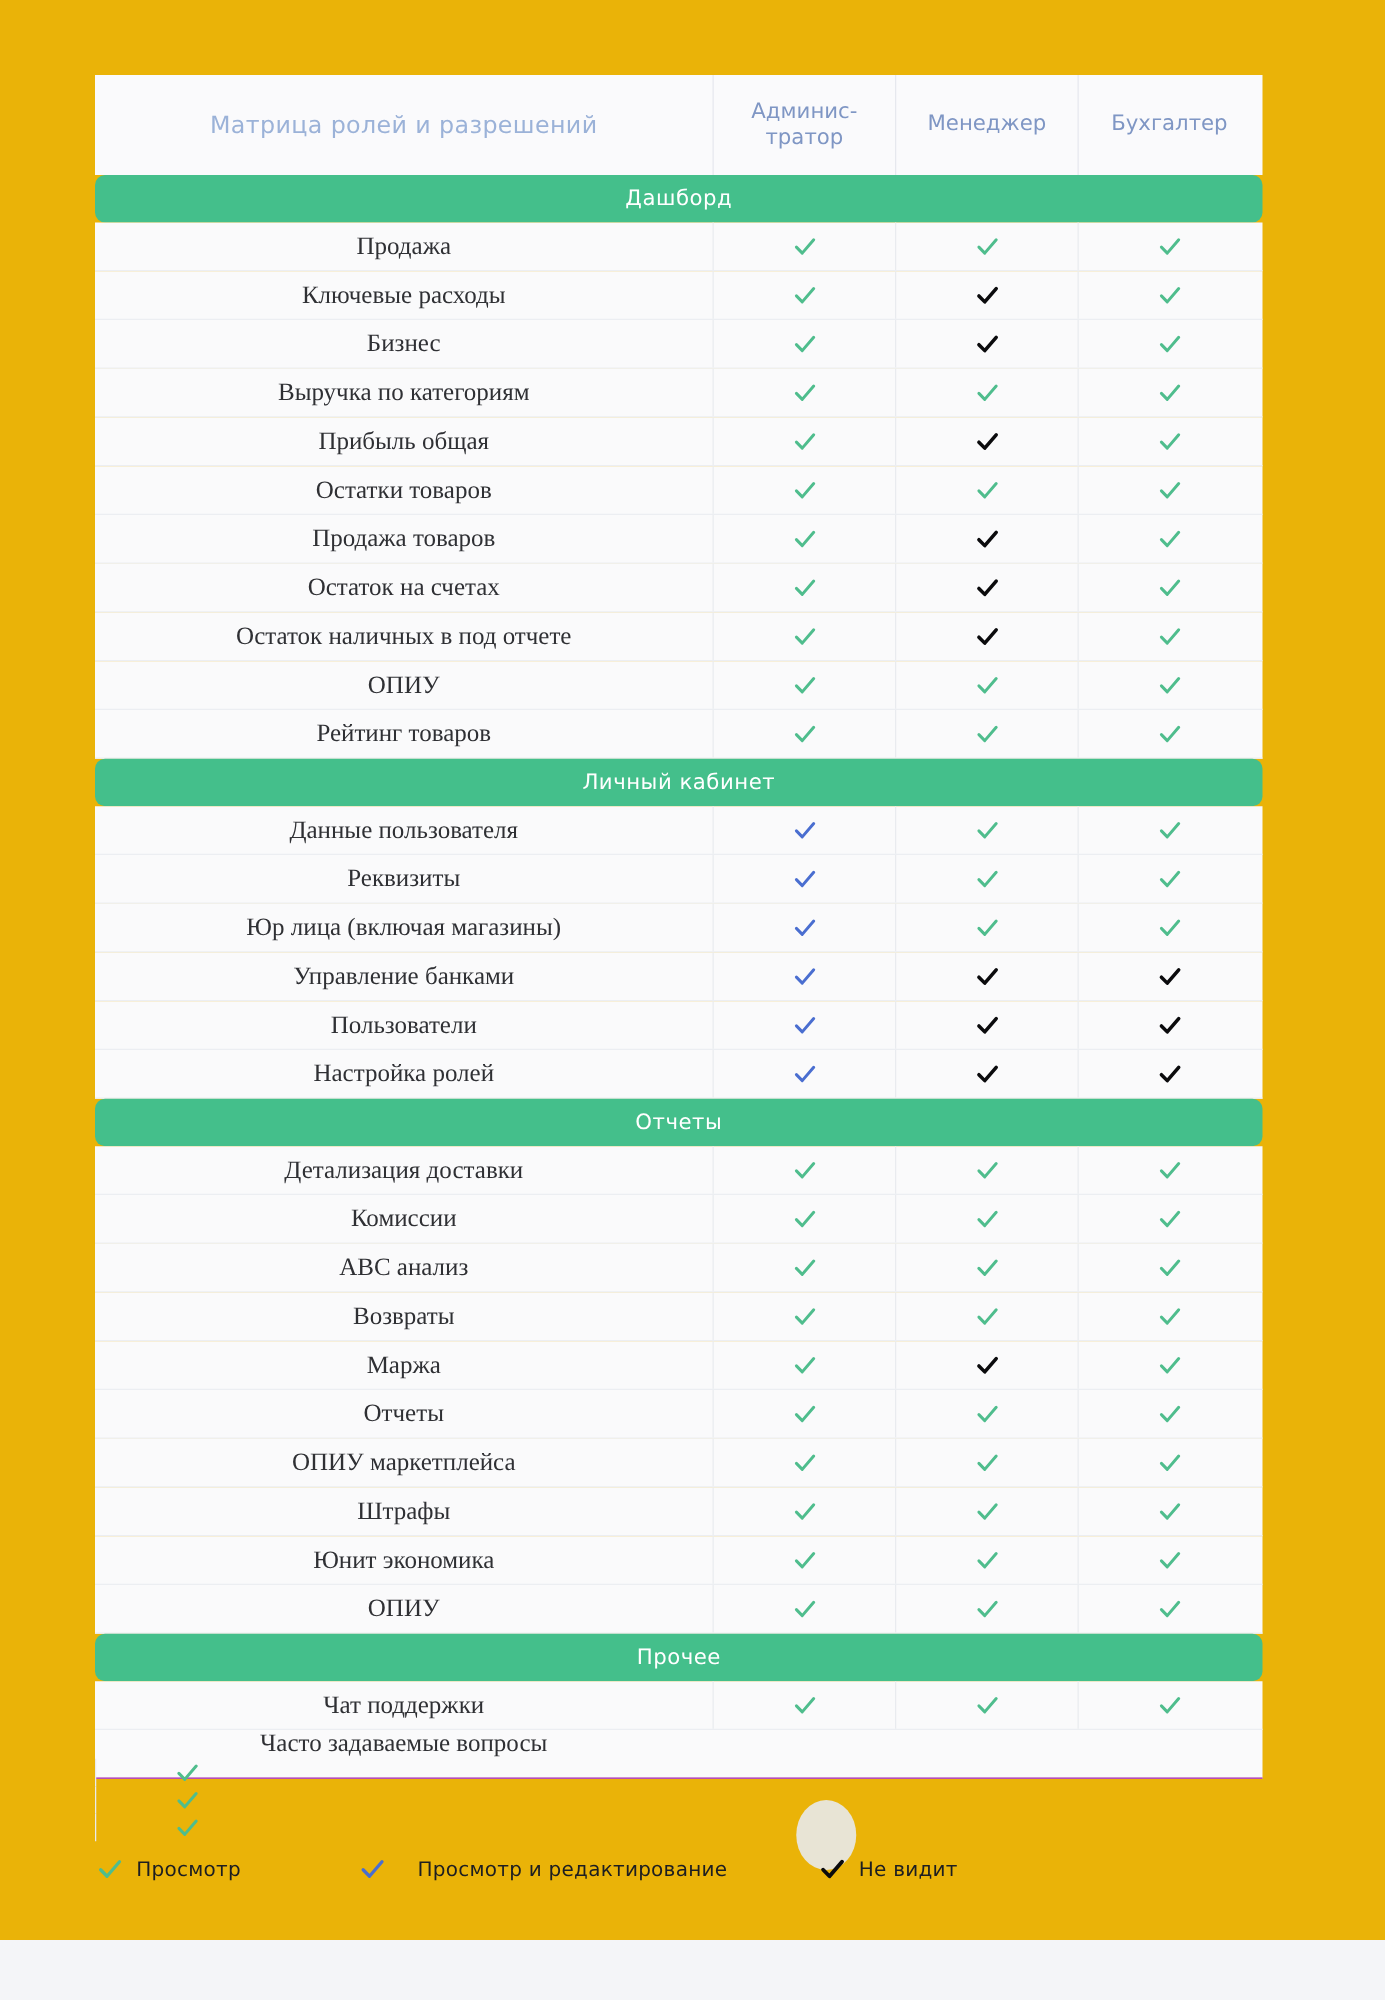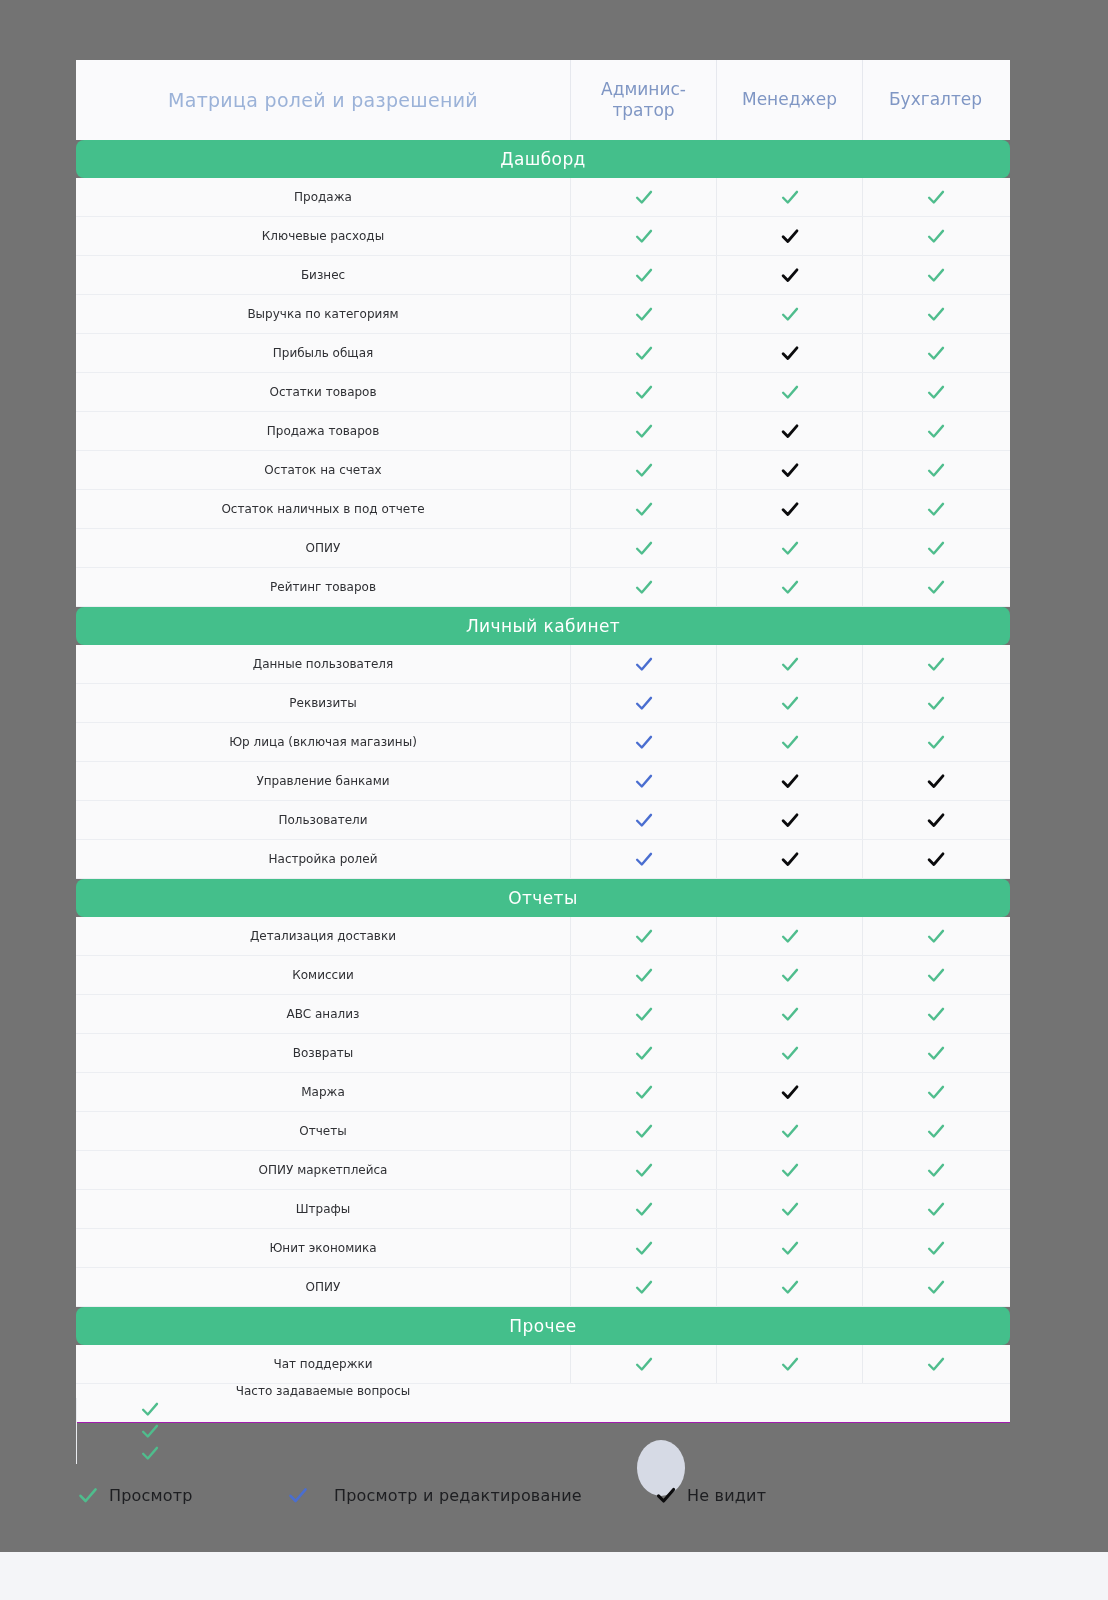--- a/index.html
+++ b/index.html
@@ -8,21 +8,21 @@
     height: 1600px;
     background: #f4f5f8;
     font-family: "DejaVu Sans", "Liberation Sans", sans-serif;
     overflow: hidden;
   }
 
   .page {
     position: relative;
     width: 1108px;
     height: 1552px;
-    background: #737373;
+    background: #eab308;
   }
 
   .deco-circle {
     position: absolute;
     left: 637px;
     top: 1440px;
     width: 48px;
     height: 56px;
     border-radius: 50%;
     background: #e8ecf9;
@@ -88,24 +88,25 @@
     background: #fafafb;
     border-bottom: 1px solid #eceef2;
   }
   .row:last-child { border-bottom: 1px solid #a21caf; flex-direction: column; }
 
   .cell-label {
     width: 494px;
     display: flex;
     align-items: center;
     justify-content: center;
-    font-size: 12px;
+    font-size: 20px;
     color: #2f3034;
     text-align: center;
     padding: 0 10px;
+    font-family: Liberation Serif, serif;
   }
   .cell-mark {
     width: 146px;
     display: flex;
     align-items: center;
     justify-content: center;
     border-left: 1px solid #e9ebef;
   }
 
   .check {

